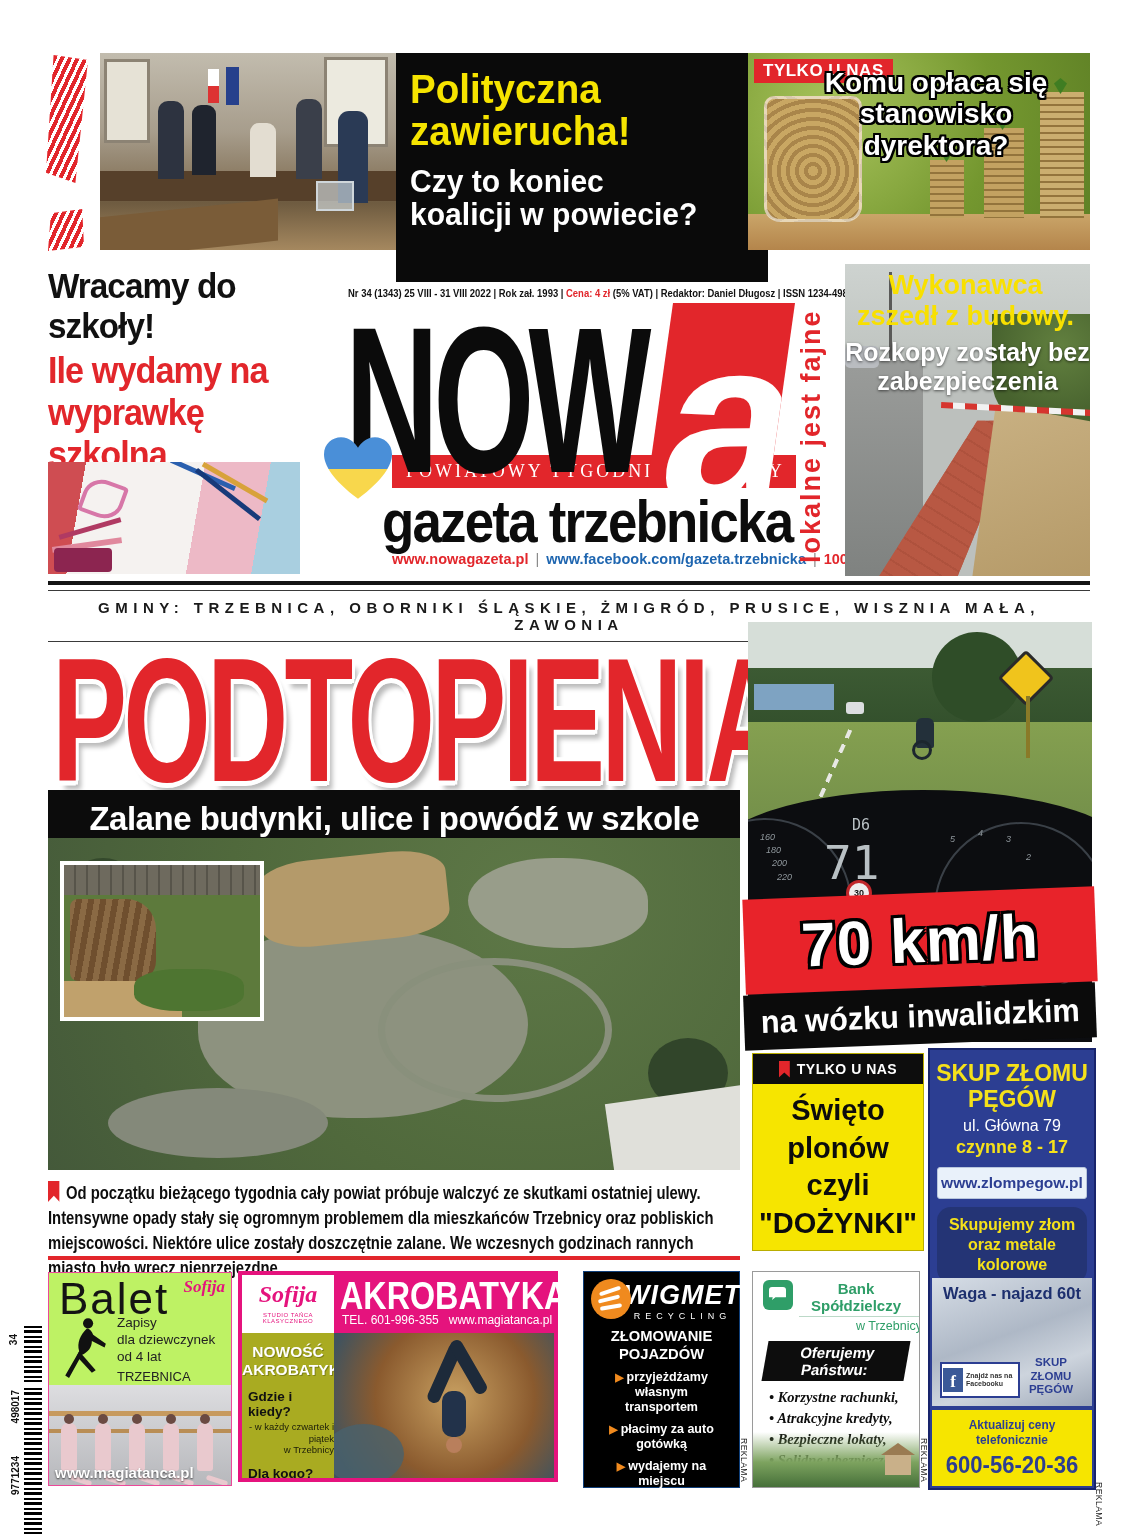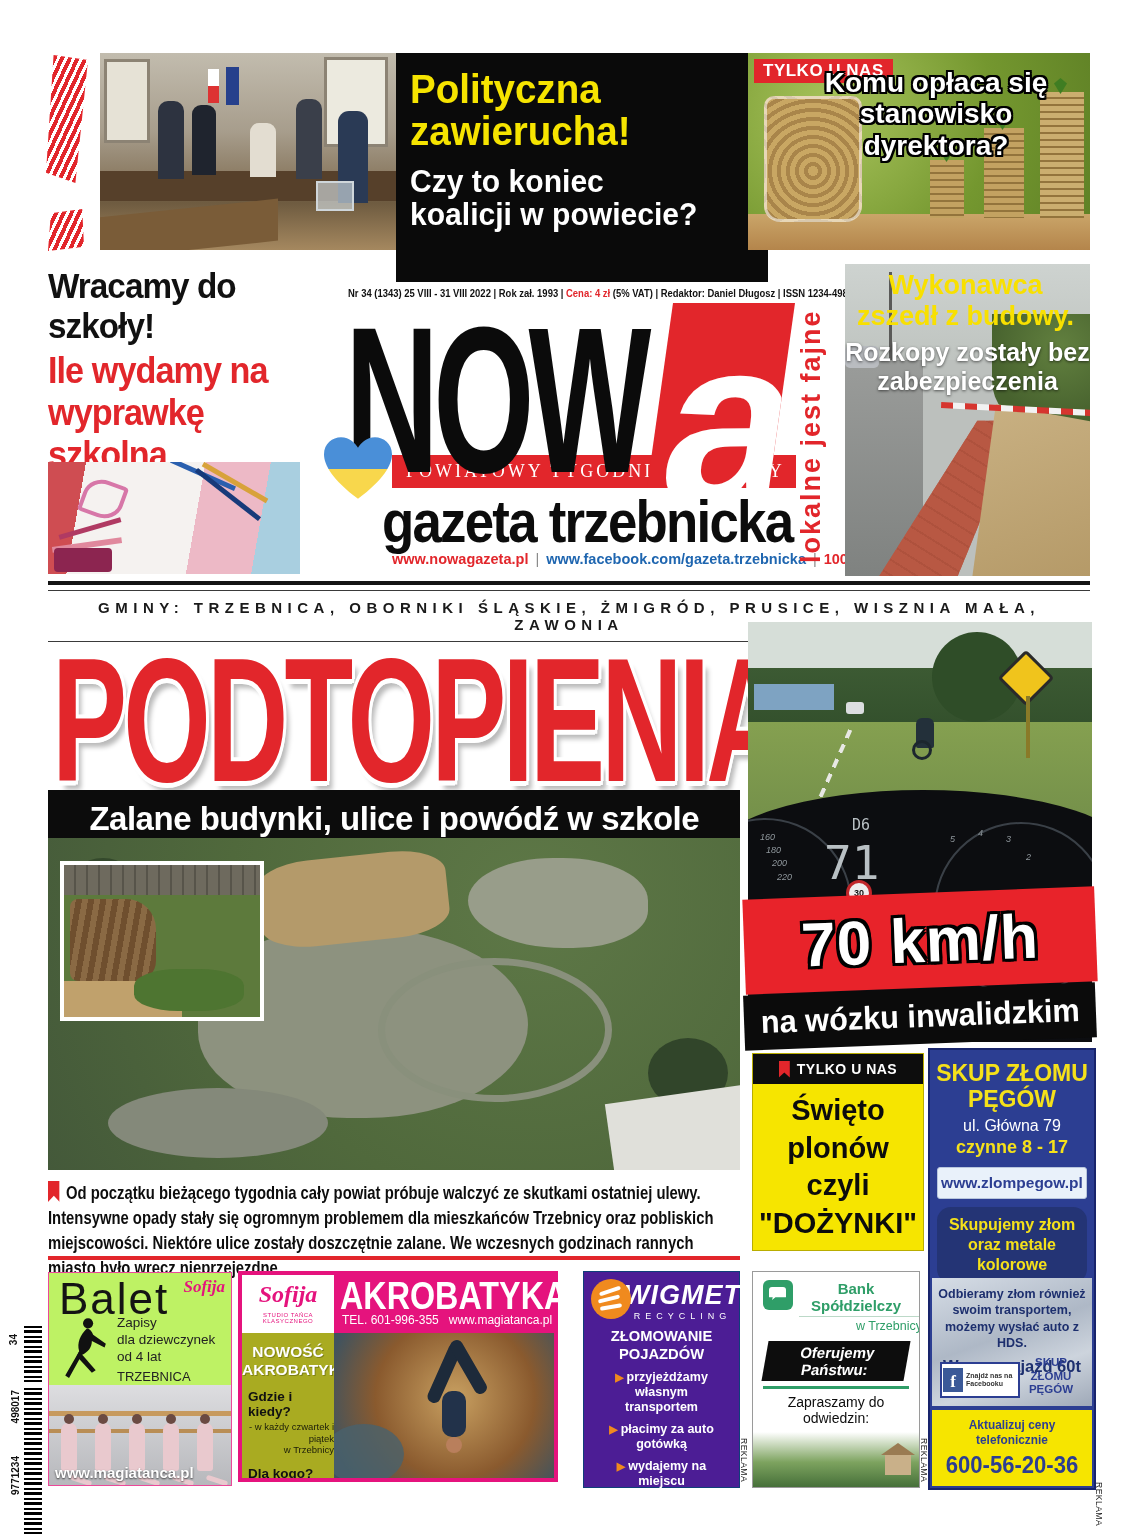--- a/index.html
+++ b/index.html
@@ -102,21 +102,21 @@
   .fb-box{position:absolute;left:8px;bottom:8px;width:74px;height:30px;background:#fff;border:2px solid #2c3e92;
     display:flex;align-items:center;gap:3px;padding:1px}
   .fb-f{width:20px;height:24px;background:#3b5998;color:#fff;font-weight:bold;font-size:17px;
     font-family:"Liberation Serif",serif;display:flex;align-items:flex-end;justify-content:center}
   .fb-label{font-size:7px;line-height:1.1;color:#333;text-align:left}
   .fb-name{position:absolute;right:6px;bottom:10px;width:70px;font-size:11.5px;color:#2c3e92;line-height:1.15}
   .skup-phonebox{position:absolute;left:2px;right:2px;bottom:2px;background:#f6e500;border-top:2px solid #2c3e92;color:#2c3e92}
   .skup-cta{font-weight:bold;font-size:13.5px;padding-top:7px;transform:scaleX(.88)}
   .skup-phone{font-weight:bold;font-size:24px;letter-spacing:0;padding-top:4px;transform:scaleX(.92)}
 
-  .ad-wigmet{position:absolute;background:#4c1d95;border:1px solid #0f3f7a;text-align:center;color:#fff}
+  .ad-wigmet{position:absolute;background:#000000;border:1px solid #0f3f7a;text-align:center;color:#fff}
   .wig-logo-circle{position:absolute;left:7px;top:7px;width:40px;height:40px;border-radius:50%;
     background:radial-gradient(circle at 40% 35%,#f5a om,#f08a1e);background:#f08a1e}
   .wig-claw{position:absolute;background:#fff;width:22px;height:4px;border-radius:3px}
   .wig-name{font-size:27px;font-weight:bold;font-style:italic;letter-spacing:1px;padding:8px 0 0 40px}
   .wig-sub{font-size:9px;letter-spacing:5px;padding-left:42px}
   .wig-title{font-size:15.5px;font-weight:bold;margin-top:6px;transform:scaleX(.95)}
   .wig-bullet{font-size:12.5px;font-weight:bold;line-height:1.2;margin-top:7px;padding:0 17px}
   .wig-arrow{color:#f08a1e;font-size:11px;margin-right:3px}
   .wig-phone{color:#f0921e;font-weight:bold;font-size:17px;margin-top:20px;text-shadow:1px 1px 0 #0b3a6e}
 
@@ -351,23 +351,20 @@
   <div class="ad-skup" style="left:928px;top:1048px;width:164px;height:438px">
     <div class="skup-title prel">SKUP ZŁOMU
 PĘGÓW</div>
     <div class="skup-addr">ul. Główna 79</div>
     <div class="skup-hours">czynne 8 - 17</div>
     <div class="skup-url">www.zlompegow.pl</div>
     <div class="skup-offer prel">Skupujemy złom
 oraz metale
 kolorowe</div>
     <div class="skup-metal" style="top:228px;height:128px">
-      <div class="skup-transport prel">Odbieramy złom również
-swoim transportem,
-możemy wysłać auto z HDS.</div>
       <div class="skup-scale">Waga - najazd 60t</div>
       <div class="fb-box">
         <span class="fb-f">f</span>
         <span class="fb-label prel">Znajdź nas na
 Facebooku</span>
       </div>
       <div class="fb-name prel" style="font-weight:bold">SKUP ZŁOMU
 PĘGÓW</div>
     </div>
     <div class="skup-phonebox" style="height:76px">
@@ -449,20 +446,26 @@
     <div class="wig-phone">tel. 506-80-32-32</div>
 
   </div>
   <span class="reklama" style="left:739px;top:1438px">REKLAMA</span>
 
   <div class="ad-bank" style="left:752px;top:1271px;width:166px;height:215px">
     <div class="bank-logo"></div>
     <div class="bank-name">Bank Spółdzielczy</div>
     <div class="bank-sub">w Trzebnicy</div>
     <div class="bank-offerbar">Oferujemy Państwu:</div>
+    <div class="bank-list">
+      <div>•  Korzystne rachunki,</div>
+      <div>•  Atrakcyjne kredyty,</div>
+      <div>•  Bezpieczne lokaty,</div>
+      <div>•  Solidne ubezpieczenia</div>
+    </div>
     <div class="bank-divider"></div>
     <div class="bank-grass"></div>
     <div class="bank-house"></div>
     <div class="bank-invite">Zapraszamy do odwiedzin:</div>
 
   </div>
   <span class="reklama" style="left:919px;top:1438px">REKLAMA</span>
   <span class="reklama" style="left:1094px;top:1482px">REKLAMA</span>
 
   <div class="abs" style="left:10px;top:1326px;width:36px;height:208px">

